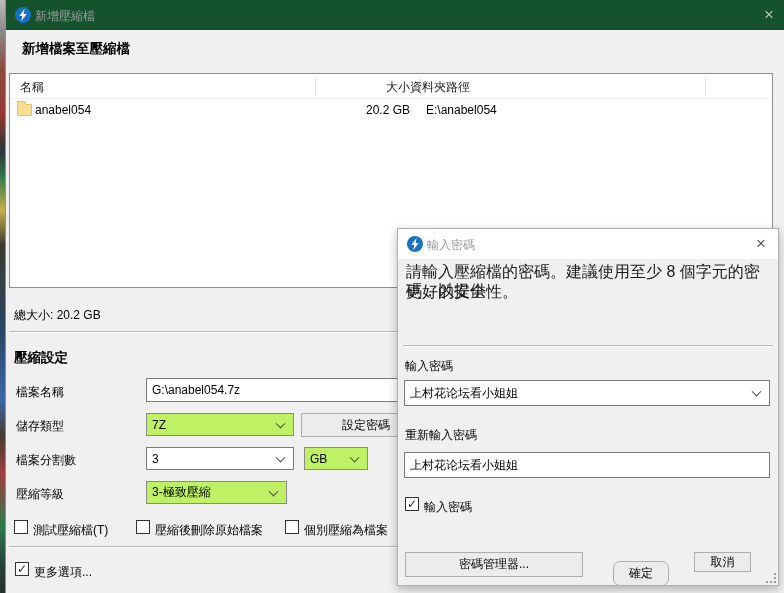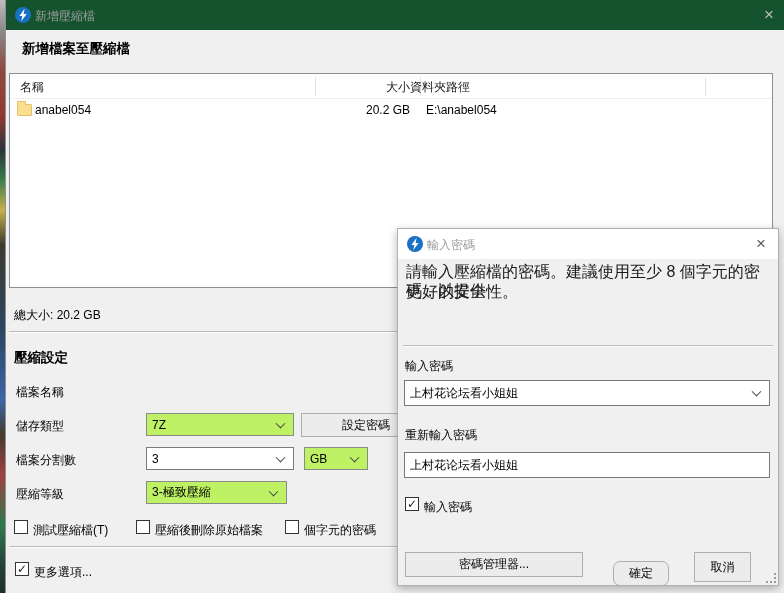--- a/index.html
+++ b/index.html
@@ -92,20 +92,21 @@
       </div>
     </div>
 
     <div class="lbl" style="left:8px; top:307px;">總大小: 20.2 GB</div>
 
     <div class="etched" style="left:3px; top:331px; width:764px;"></div>
 
     <div class="section-h" style="left:8px; top:349px;">壓縮設定</div>
 
     <div class="lbl" style="left:10px; top:384px;">檔案名稱</div>
+    <div class="textbox" style="left:140px; top:378px; width:330px; height:24px;">G:\anabel054.7z</div>
 
     <div class="lbl" style="left:10px; top:418px;">儲存類型</div>
     <div class="combo" style="left:140px; top:413px; width:148px; height:23px;">
       <span>7Z</span>
       <span class="chev"></span>
     </div>
     <div class="btn" style="left:295px; top:413px; width:130px; height:24px;">設定密碼</div>
 
     <div class="lbl" style="left:10px; top:452px;">檔案分割數</div>
     <div class="combo editable" style="left:140px; top:447px; width:148px; height:23px;">
@@ -123,21 +124,21 @@
       <span class="chev"></span>
     </div>
 
     <span class="cb-box" style="left:8px; top:520px;"></span>
     <span class="cb-lbl" style="left:27px; top:522px;">測試壓縮檔(T)</span>
 
     <span class="cb-box" style="left:130px; top:520px;"></span>
     <span class="cb-lbl" style="left:149px; top:522px;">壓縮後刪除原始檔案</span>
 
     <span class="cb-box" style="left:279px; top:520px;"></span>
-    <span class="cb-lbl" style="left:298px; top:522px;">個字元的密碼</span>
+    <span class="cb-lbl" style="left:298px; top:522px;">個別壓縮為檔案</span>
 
     <div class="etched" style="left:3px; top:546px; width:764px;"></div>
 
     <span class="cb-box on" style="left:9px; top:562px;"></span>
     <span class="cb-lbl" style="left:28px; top:564px;">更多選項...</span>
   </div>
 
   <div class="pw-dialog">
     <div class="pw-titlebar">
       <span class="app-icon">
@@ -162,21 +163,21 @@
     </div>
 
     <div class="lbl" style="left:7px; top:198px;">重新輸入密碼</div>
     <div class="textbox" style="left:6px; top:223px; width:366px; height:26px;">上村花论坛看小姐姐</div>
 
     <span class="cb-box on" style="left:7px; top:268px;"></span>
     <span class="cb-lbl" style="left:26px; top:270px;">輸入密碼</span>
 
     <div class="btn" style="left:7px; top:323px; width:178px; height:25px;">密碼管理器...</div>
     <div class="btn" style="left:215px; top:332px; width:56px; height:25px;border-radius:7px;">確定</div>
-    <div class="btn" style="left:296px; top:323px; width:57px; height:30px;">取消</div>
+    <div class="btn" style="left:296px; top:323px; width:57px; height:20px;">取消</div>
 
     <span class="grip">
       <i style="right:0; bottom:0;"></i>
         <i style="right:4px; bottom:0;"></i>
         <i style="right:0; bottom:4px;"></i>
         <i style="right:8px; bottom:0;"></i>
         <i style="right:0; bottom:8px;"></i>
     </span>
   </div>
 </div>

